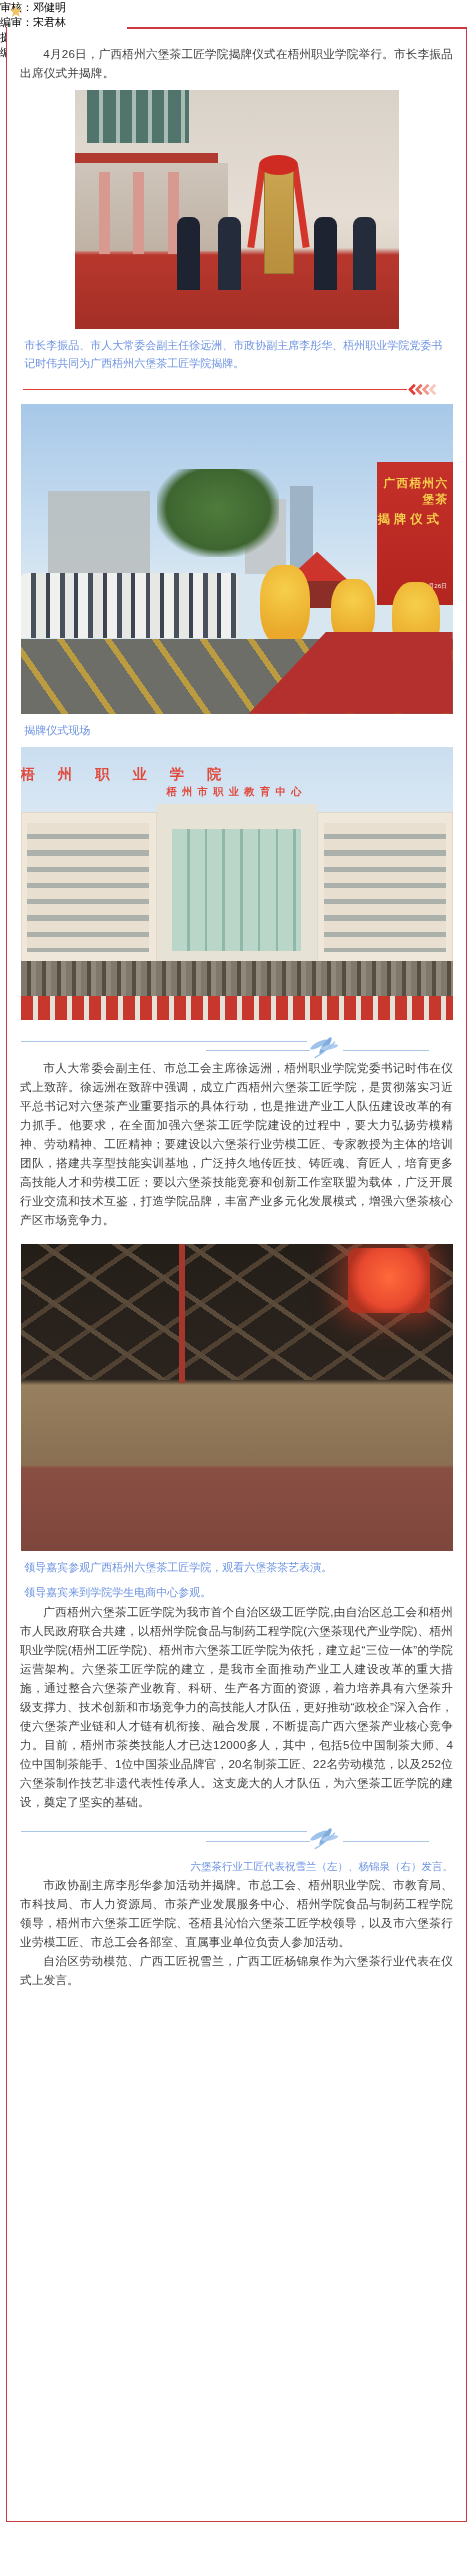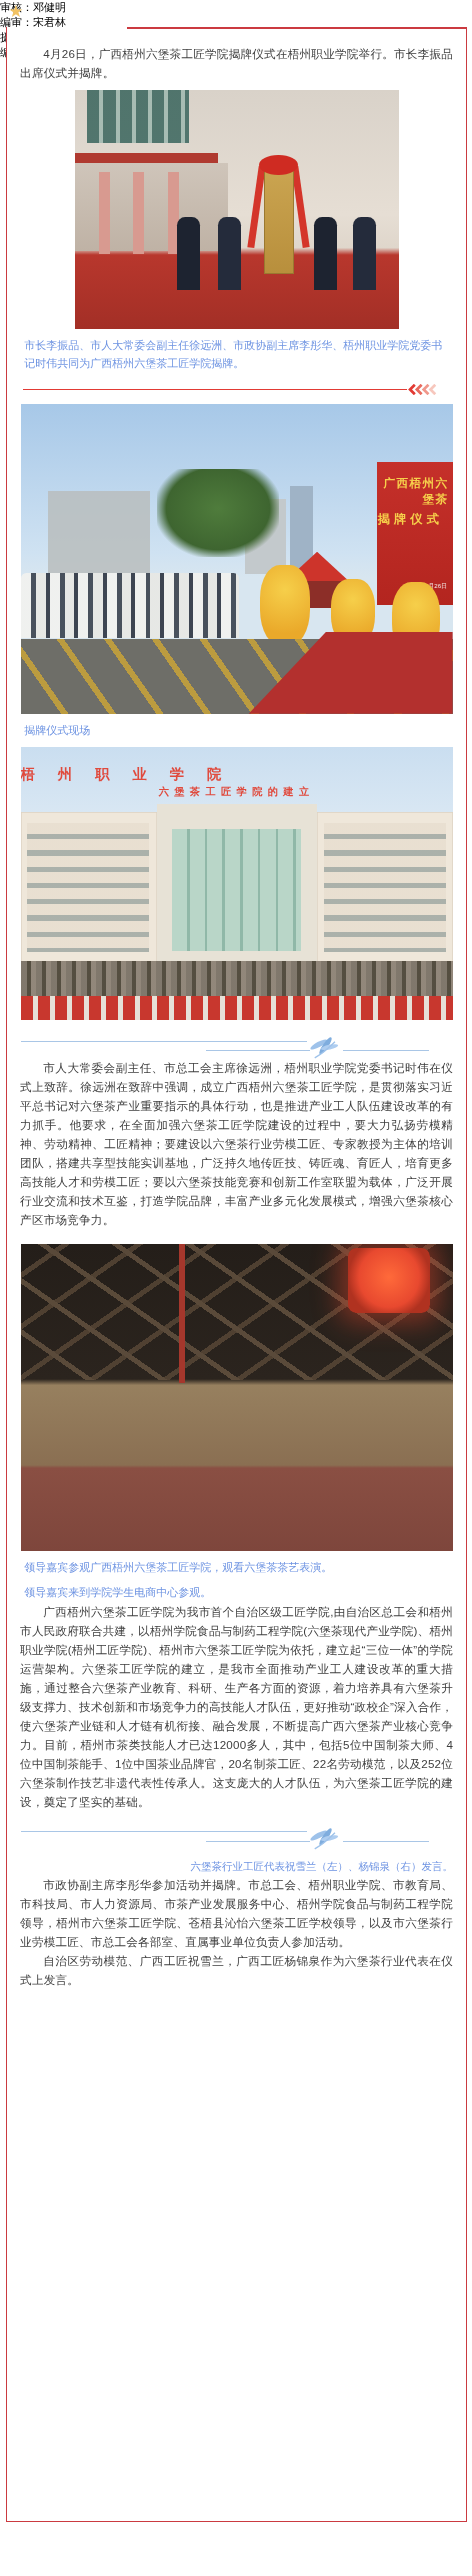--- a/index.html
+++ b/index.html
@@ -143,21 +143,21 @@
       <div class="lion l3"></div>
       <div class="road"></div>
       <div class="marks"></div>
       <div class="carpet"></div>
     </div>
 
     <p class="caption">揭牌仪式现场</p>
 
     <div class="photo p3x">
       <div class="s1">梧 州 职 业 学 院</div>
-      <div class="s2">六堡茶工匠学院的建立</div>
+      <div class="s2">梧州市职业教育中心</div>
       <div class="wingL"></div>
       <div class="wingR"></div>
       <div class="winL"></div>
       <div class="winR"></div>
       <div class="mid"></div>
       <div class="midglass"></div>
       <div class="crowd"></div>
       <div class="chairs"></div>
     </div>
 

